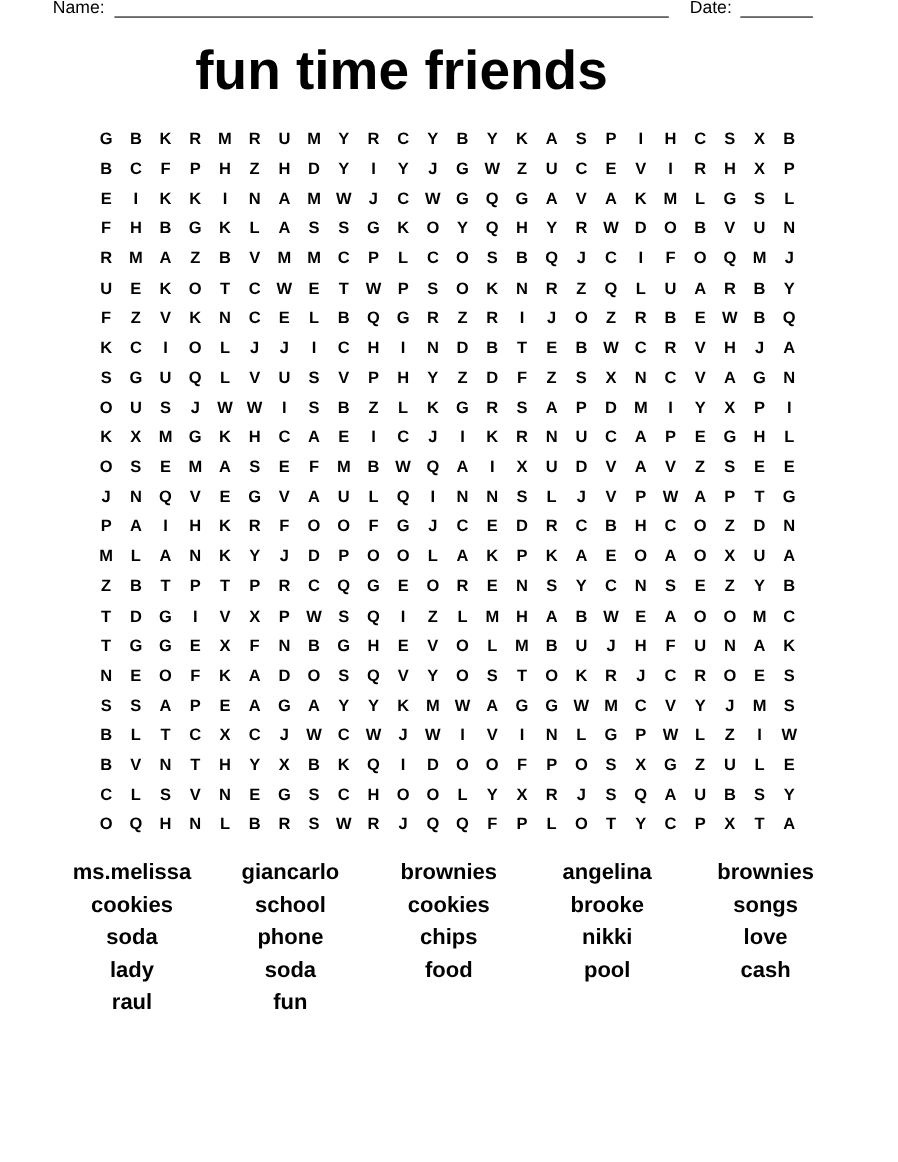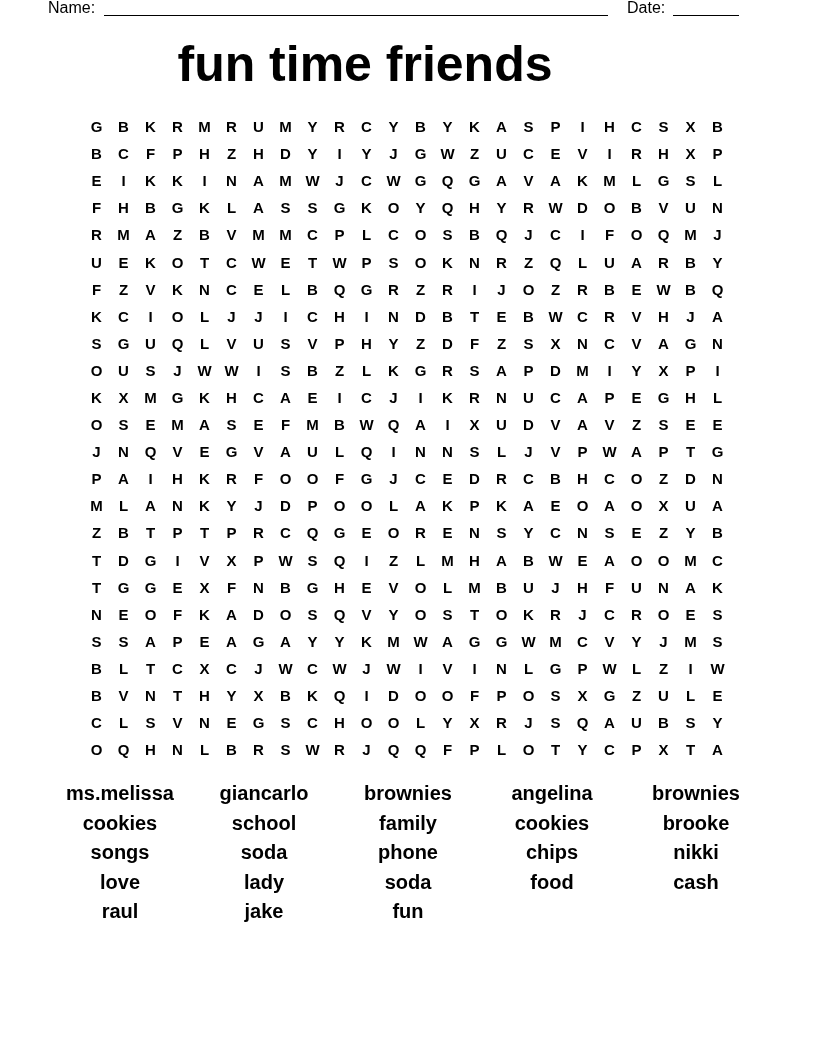--- a/index.html
+++ b/index.html
@@ -632,29 +632,28 @@
   </div>
 
 <div class="words" id="words">
     <div class="word">ms.melissa</div>
     <div class="word">giancarlo</div>
     <div class="word">brownies</div>
     <div class="word">angelina</div>
     <div class="word">brownies</div>
     <div class="word">cookies</div>
     <div class="word">school</div>
-    <div class="word">family</div>
     <div class="word">cookies</div>
     <div class="word">brooke</div>
     <div class="word">songs</div>
     <div class="word">soda</div>
     <div class="word">phone</div>
     <div class="word">chips</div>
     <div class="word">nikki</div>
     <div class="word">love</div>
     <div class="word">lady</div>
     <div class="word">soda</div>
     <div class="word">food</div>
+    <div class="word">pool</div>
     <div class="word">cash</div>
     <div class="word">raul</div>
-    <div class="word">jake</div>
     <div class="word">fun</div>
   </div>
 
 </body></html>

